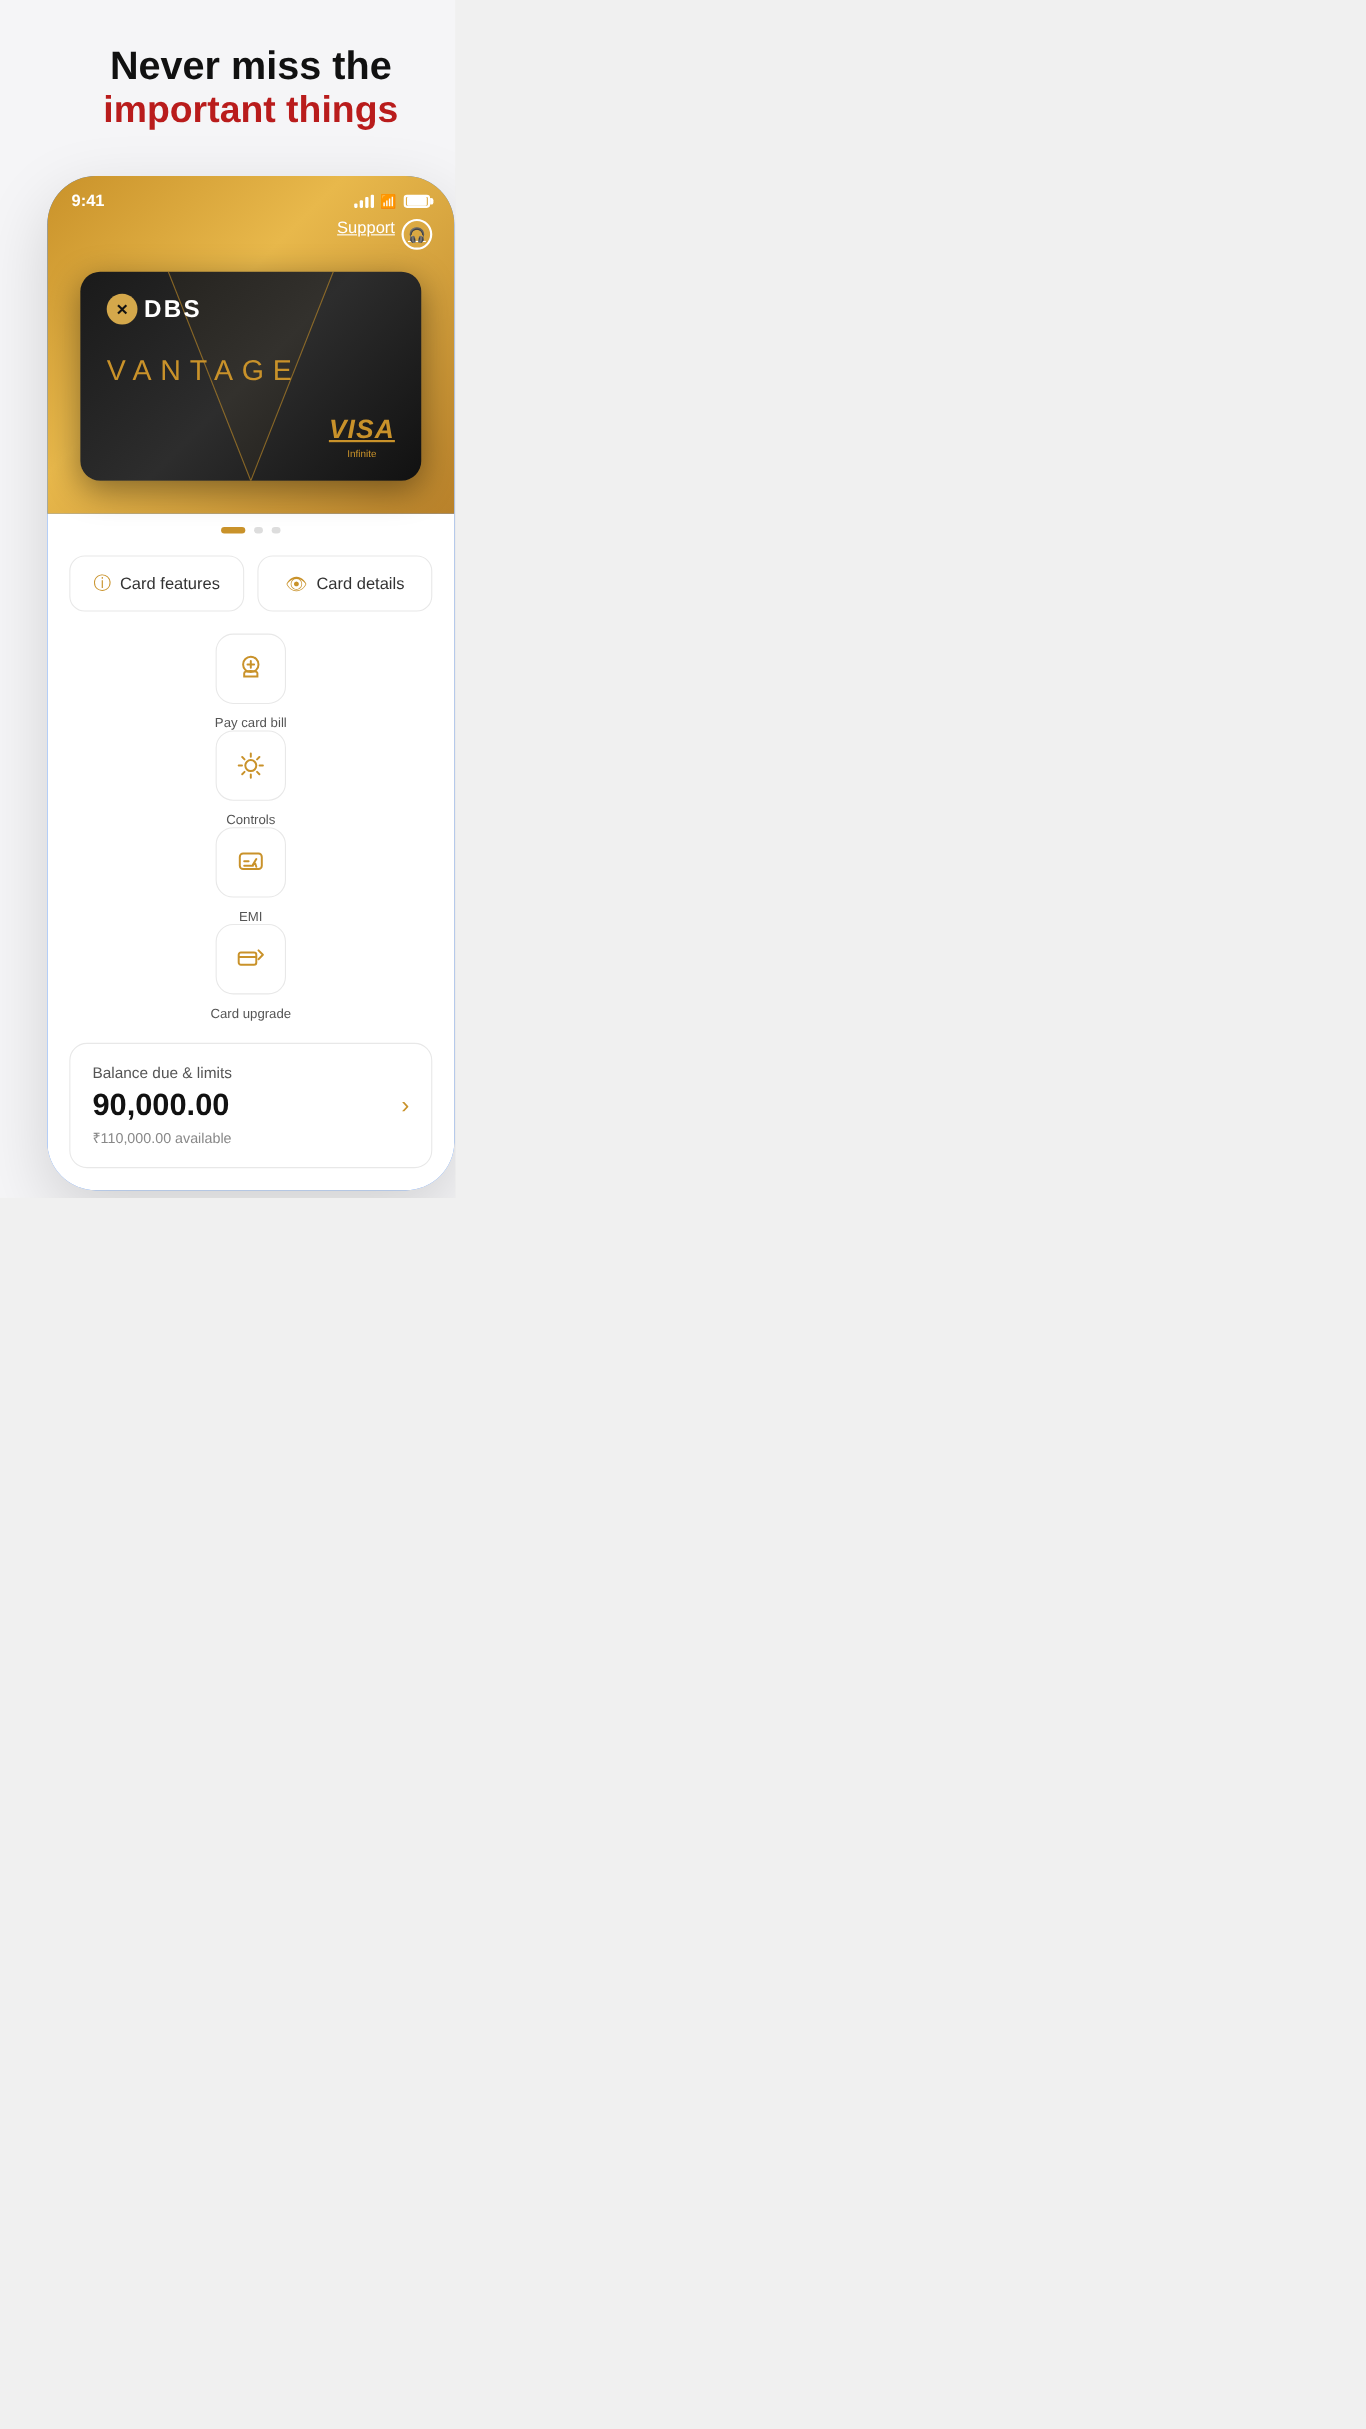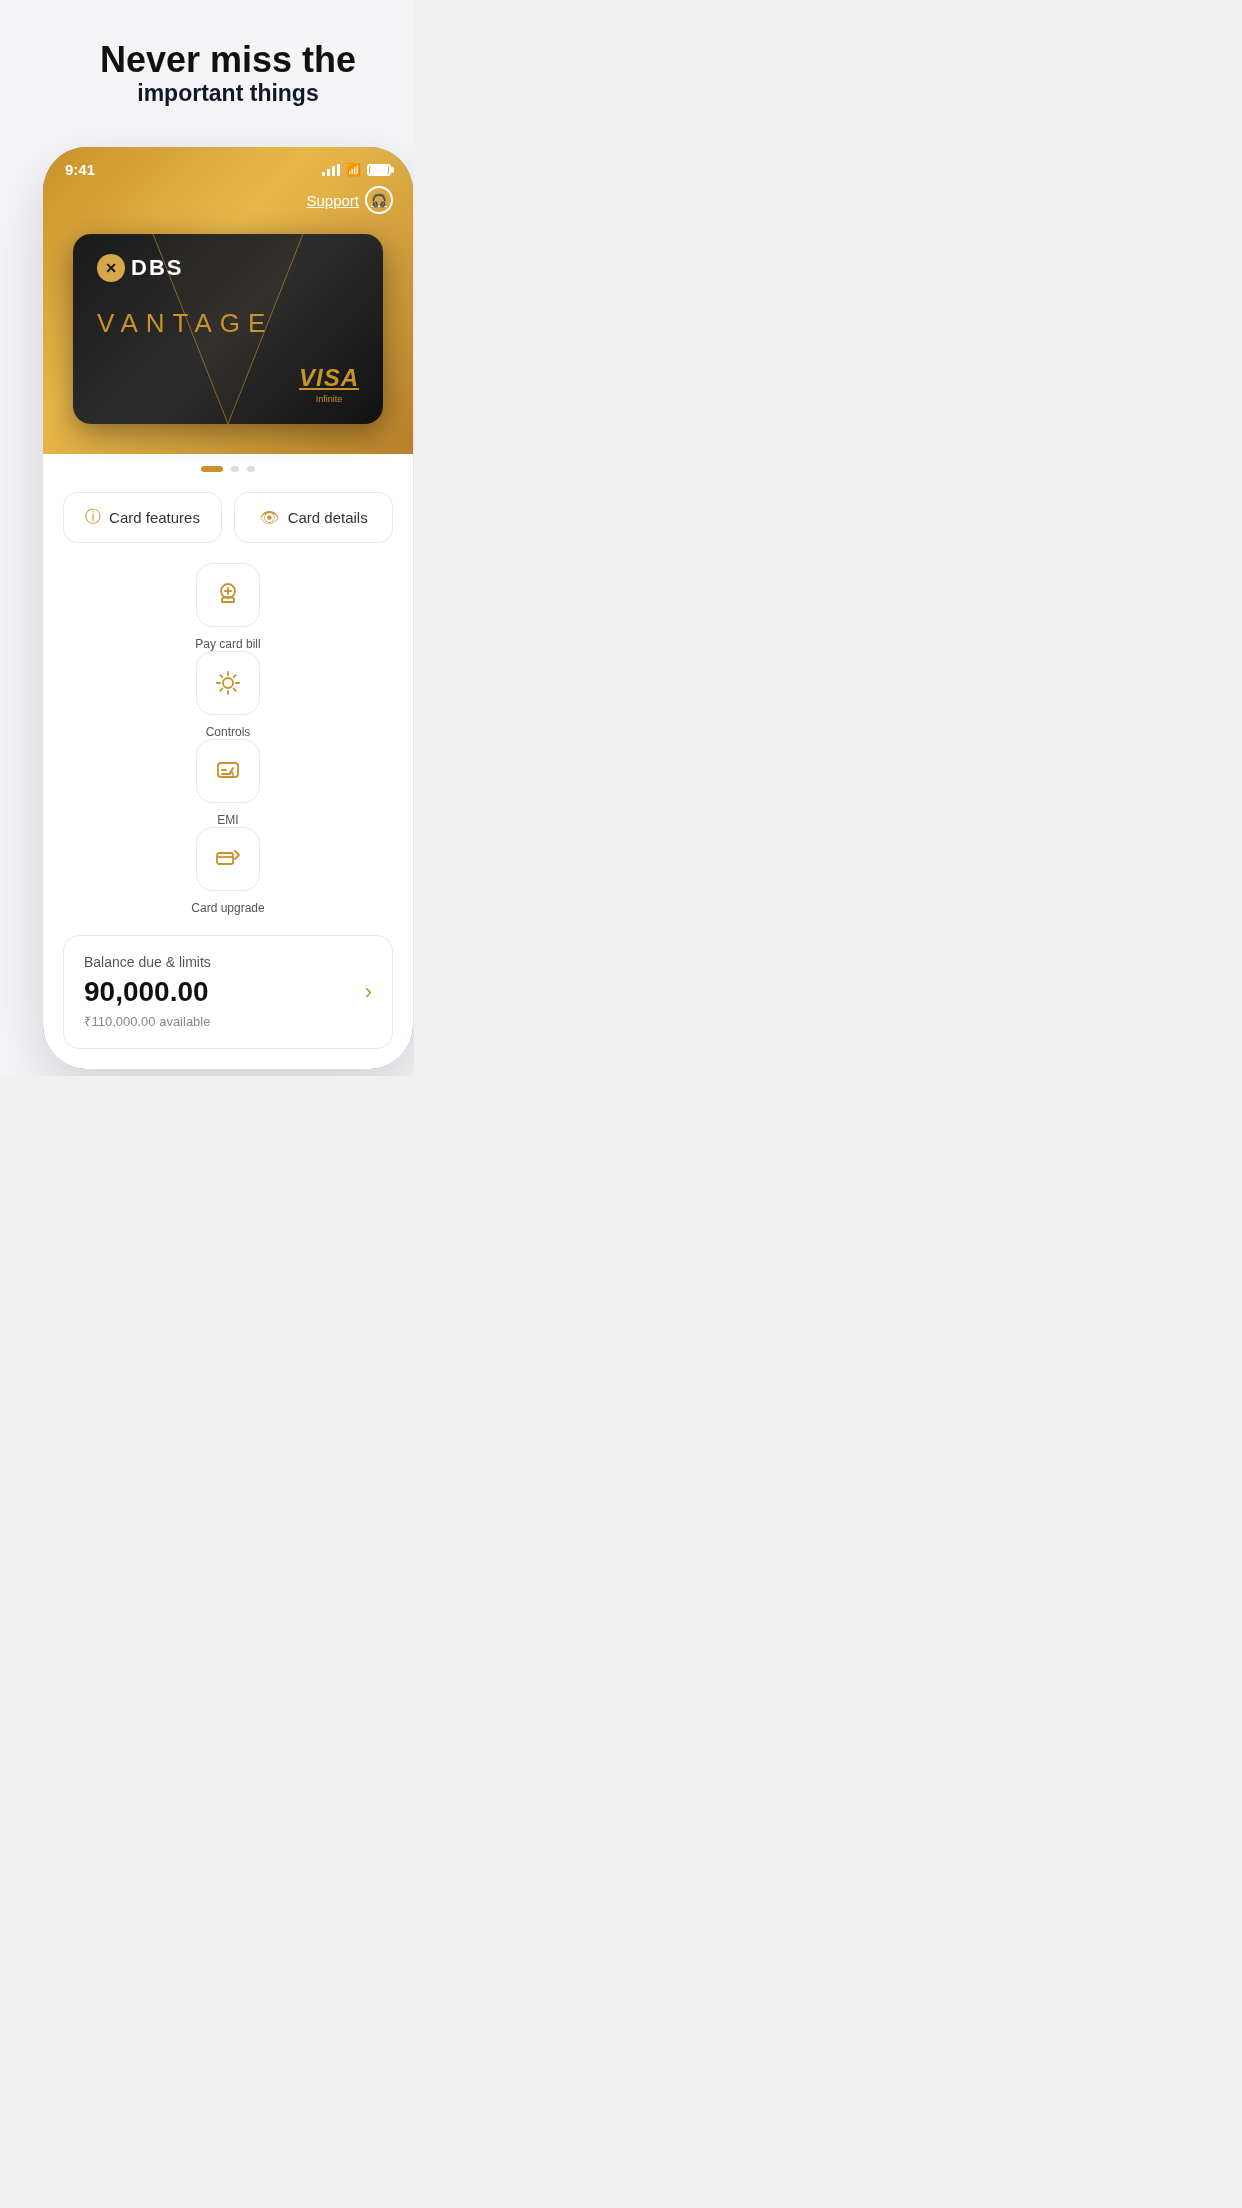--- a/index.html
+++ b/index.html
@@ -33,23 +33,23 @@
     }
 
     .hero-title-black {
       font-size: 36px;
       font-weight: 800;
       color: #111;
       line-height: 1.1;
     }
 
     .hero-title-gold {
-      font-size: 23px;
+      font-size: 34px;
       font-weight: 800;
-      color: #0f172a;
+      color: #b91c1c;
       line-height: 1.2;
     }
 
     .hero-subtitle {
       font-size: 17px;
       color: #666;
       margin-top: 16px;
       line-height: 1.5;
     }
 
@@ -140,21 +140,20 @@
 
     
     .support-row {
       display: flex;
       justify-content: flex-end;
       padding: 0 20px 10px;
     }
 
     .support-btn {
       display: flex;
-      align-items: center;
       gap: 6px;
       color: #fff;
       font-size: 15px;
       text-decoration: underline;
       cursor: pointer;
     }
 
     .support-icon-circle {
       width: 28px;
       height: 28px;

